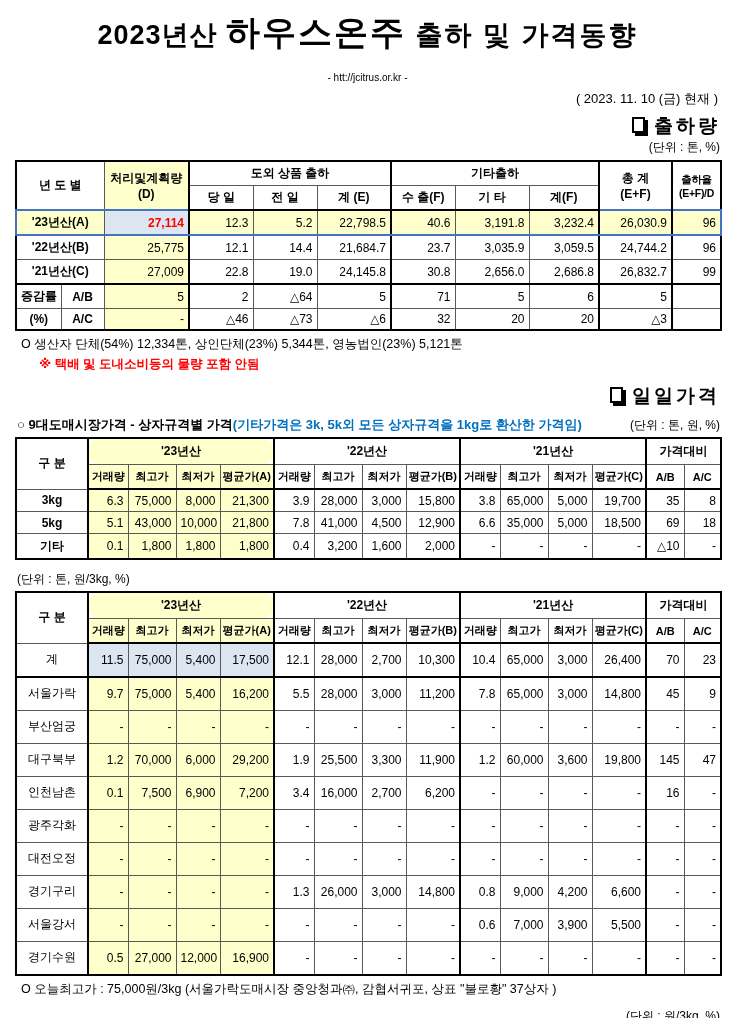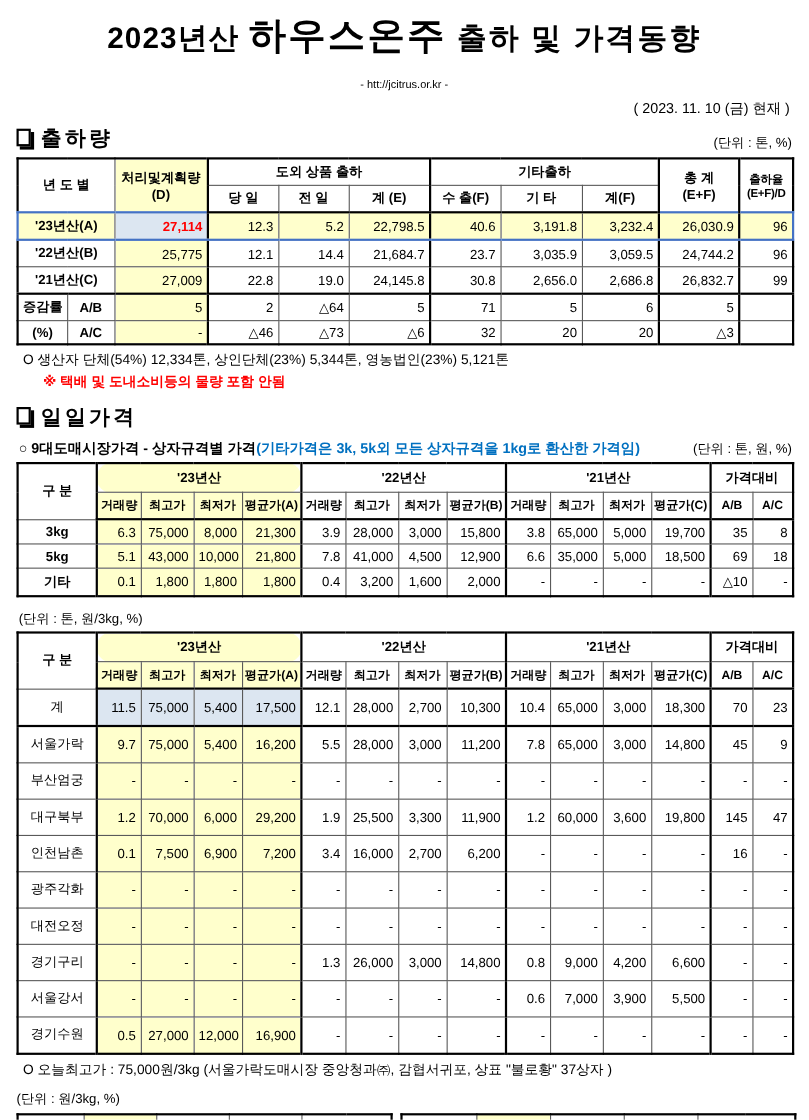--- a/index.html
+++ b/index.html
@@ -10,21 +10,21 @@
     color: #000; padding: 8px 15px 0 15px;
   }
   
   .title { text-align: center; font-weight: bold; margin-top: 2px; }
   .title .pre  { font-size: 27px; letter-spacing: 1px; }
   .title .main { font-size: 34px; letter-spacing: 2px; }
   .title .suf  { font-size: 27px; letter-spacing: 2px; }
   .url  { text-align: center; font-size: 10px; margin-top: 16px; }
   .asof { text-align: right; font-size: 13px; margin: 7px 2px 0 0; }
   
-  .sec { display: flex; justify-content: space-between; align-items: flex-end; margin: 5px 0 4px 0; }
+  .sec { display: flex; justify-content: space-between; align-items: flex-end; margin: 5px 0 4px 0; flex-direction: column; }
   .sec .h { display: flex; align-items: center; gap: 9px; font-size: 19px; font-weight: bold; }
   .sec .t { letter-spacing: 3px; }
   .sp-wide { letter-spacing: 8px; }
   .sqicon { width: 13px; height: 16px; border: 2px solid #000; background: #fff;
             box-shadow: 3px 3px 0 0 #000; display: inline-block; margin-bottom: 3px; }
   .unit { font-size: 12px; white-space: nowrap; }
   
   .sub { display: flex; justify-content: space-between; align-items: flex-end;
          margin: 7px 0 3px 2px; font-size: 13px; font-weight: bold; }
   .bluetxt { color: #0070C0; }
@@ -352,21 +352,21 @@
         <td class="num blu">75,000</td>
         <td class="num blu">5,400</td>
         <td class="num blu">17,500</td>
         <td class="gb num">12.1</td>
         <td class="num">28,000</td>
         <td class="num">2,700</td>
         <td class="num">10,300</td>
         <td class="gb num">10.4</td>
         <td class="num">65,000</td>
         <td class="num">3,000</td>
-        <td class="num">18,300</td>
+        <td class="num">26,400</td>
         <td class="gb num">70</td>
         <td class="dl num">23</td>
       </tr>
       <tr>
         <td class="lbl">서울가락</td>
         <td class="gb num ylw">9.7</td>
         <td class="num ylw">75,000</td>
         <td class="num ylw">5,400</td>
         <td class="num ylw">16,200</td>
         <td class="gb num">5.5</td>

